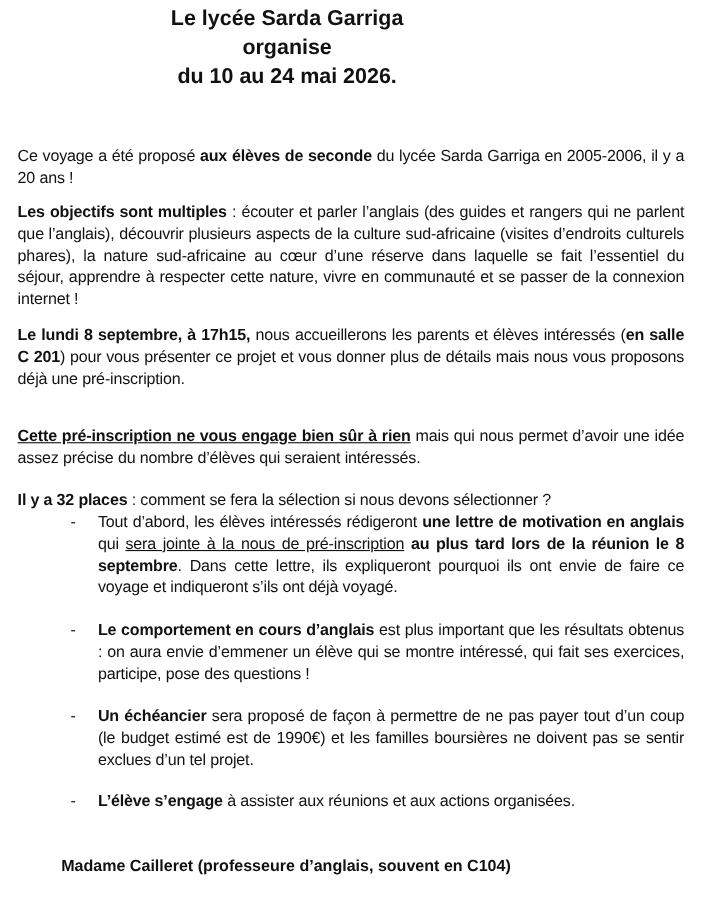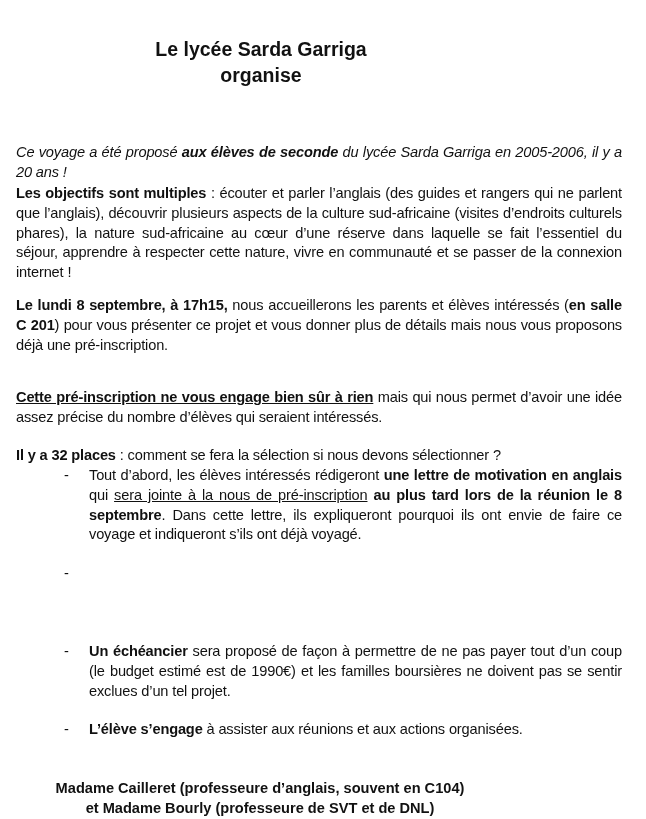--- a/index.html
+++ b/index.html
@@ -2,21 +2,21 @@
 <html><head>
   <meta charset="utf-8">
   <style>
     html, body { margin: 0; padding: 0; background: #ffffff; }
     body {
       width: 646px; height: 819px; overflow: hidden; position: relative;
       font-family: "Liberation Sans", sans-serif; color: #111111;
     }
     .title-block {
       position: absolute; left: 0; top: 4px; width: 522px;
-      text-align: center; font-weight: bold; font-size: 19.5px; line-height: 26px; margin-top: 32px;
+      text-align: center; font-weight: bold; font-size: 19.5px; line-height: 26px;
     }
     .title-line { display: block; }
     .para {
       position: absolute; left: 16px; width: 606px;
       font-size: 14.6px; line-height: 19.8px; text-align: justify;
       letter-spacing: -0.15px;
     }
     .para b { font-weight: bold; }
     .para u, .bullet u { text-decoration: underline; }
     .bullets { position: absolute; left: 16px; width: 606px; }
@@ -31,23 +31,24 @@
       position: absolute; left: 0; top: 778px; width: 520px;
       text-align: center; font-weight: bold; font-size: 14.6px; line-height: 20px;
     }
   </style>
 </head>
 <body>
 
 <div class="title-block">
   <span class="title-line">Le lycée Sarda Garriga</span>
   <span class="title-line">organise</span>
+  <span class="title-line">du 10 au 24 mai 2026.</span>
 </div>
 
-<div class="para" style="top:143px;font-style:italic;">
+<div class="para" style="top:133px;">
   <span>Ce voyage a été proposé </span><b>aux élèves de seconde</b><span> du lycée Sarda Garriga en 2005-2006, il y a 20 ans !</span>
 </div>
 
 <div class="para" style="top:184px;">
   <b>Les objectifs sont multiples</b><span> : écouter et parler l’anglais (des guides et rangers qui ne parlent que l’anglais), découvrir plusieurs aspects de la culture sud-africaine (visites d’endroits culturels phares), la nature sud-africaine au cœur d’une réserve dans laquelle se fait l’essentiel du séjour, apprendre à respecter cette nature, vivre en communauté et se passer de la connexion internet !</span>
 </div>
 
 <div class="para" style="top:296px;">
   <b>Le lundi 8 septembre, à 17h15,</b><span> nous accueillerons les parents et élèves intéressés (</span><b>en salle C 201</b><span>) pour vous présenter ce projet et vous donner plus de détails mais nous vous proposons déjà une pré-inscription.</span>
 </div>
@@ -62,31 +63,33 @@
 
 <div class="bullets" style="top:466px;">
   <div class="bullet" style="top:0px;">
     <span class="dash">-</span>
     <span class="btext">
       <span>Tout d’abord, les élèves intéressés rédigeront </span><b>une lettre de motivation en anglais</b><span> qui </span><u>sera jointe à la nous de pré-inscription</u><span> </span><b>au plus tard lors de la réunion le 8 septembre</b><span>. Dans cette lettre, ils expliqueront pourquoi ils ont envie de faire ce voyage et indiqueront s’ils ont déjà voyagé.</span>
     </span>
   </div>
   <div class="bullet" style="top:98px;">
     <span class="dash">-</span>
+    <span class="btext">
+      <b>Le comportement en cours d’anglais</b><span> est plus important que les résultats obtenus : on aura envie d’emmener un élève qui se montre intéressé, qui fait ses exercices, participe, pose des questions !</span>
+    </span>
   </div>
   <div class="bullet" style="top:176px;">
     <span class="dash">-</span>
     <span class="btext">
       <b>Un échéancier</b><span> sera proposé de façon à permettre de ne pas payer tout d’un coup (le budget estimé est de 1990€) et les familles boursières ne doivent pas se sentir exclues d’un tel projet.</span>
     </span>
   </div>
   <div class="bullet" style="top:254px;">
     <span class="dash">-</span>
     <span class="btext">
       <b>L’élève s’engage</b><span> à assister aux réunions et aux actions organisées.</span>
     </span>
   </div>
 </div>
 
 <div class="signature">
   <div>Madame Cailleret (professeure d’anglais, souvent en C104)</div>
-  <div>et Madame Bourly (professeure de SVT et de DNL)</div>
 </div>
 
 </body></html>

